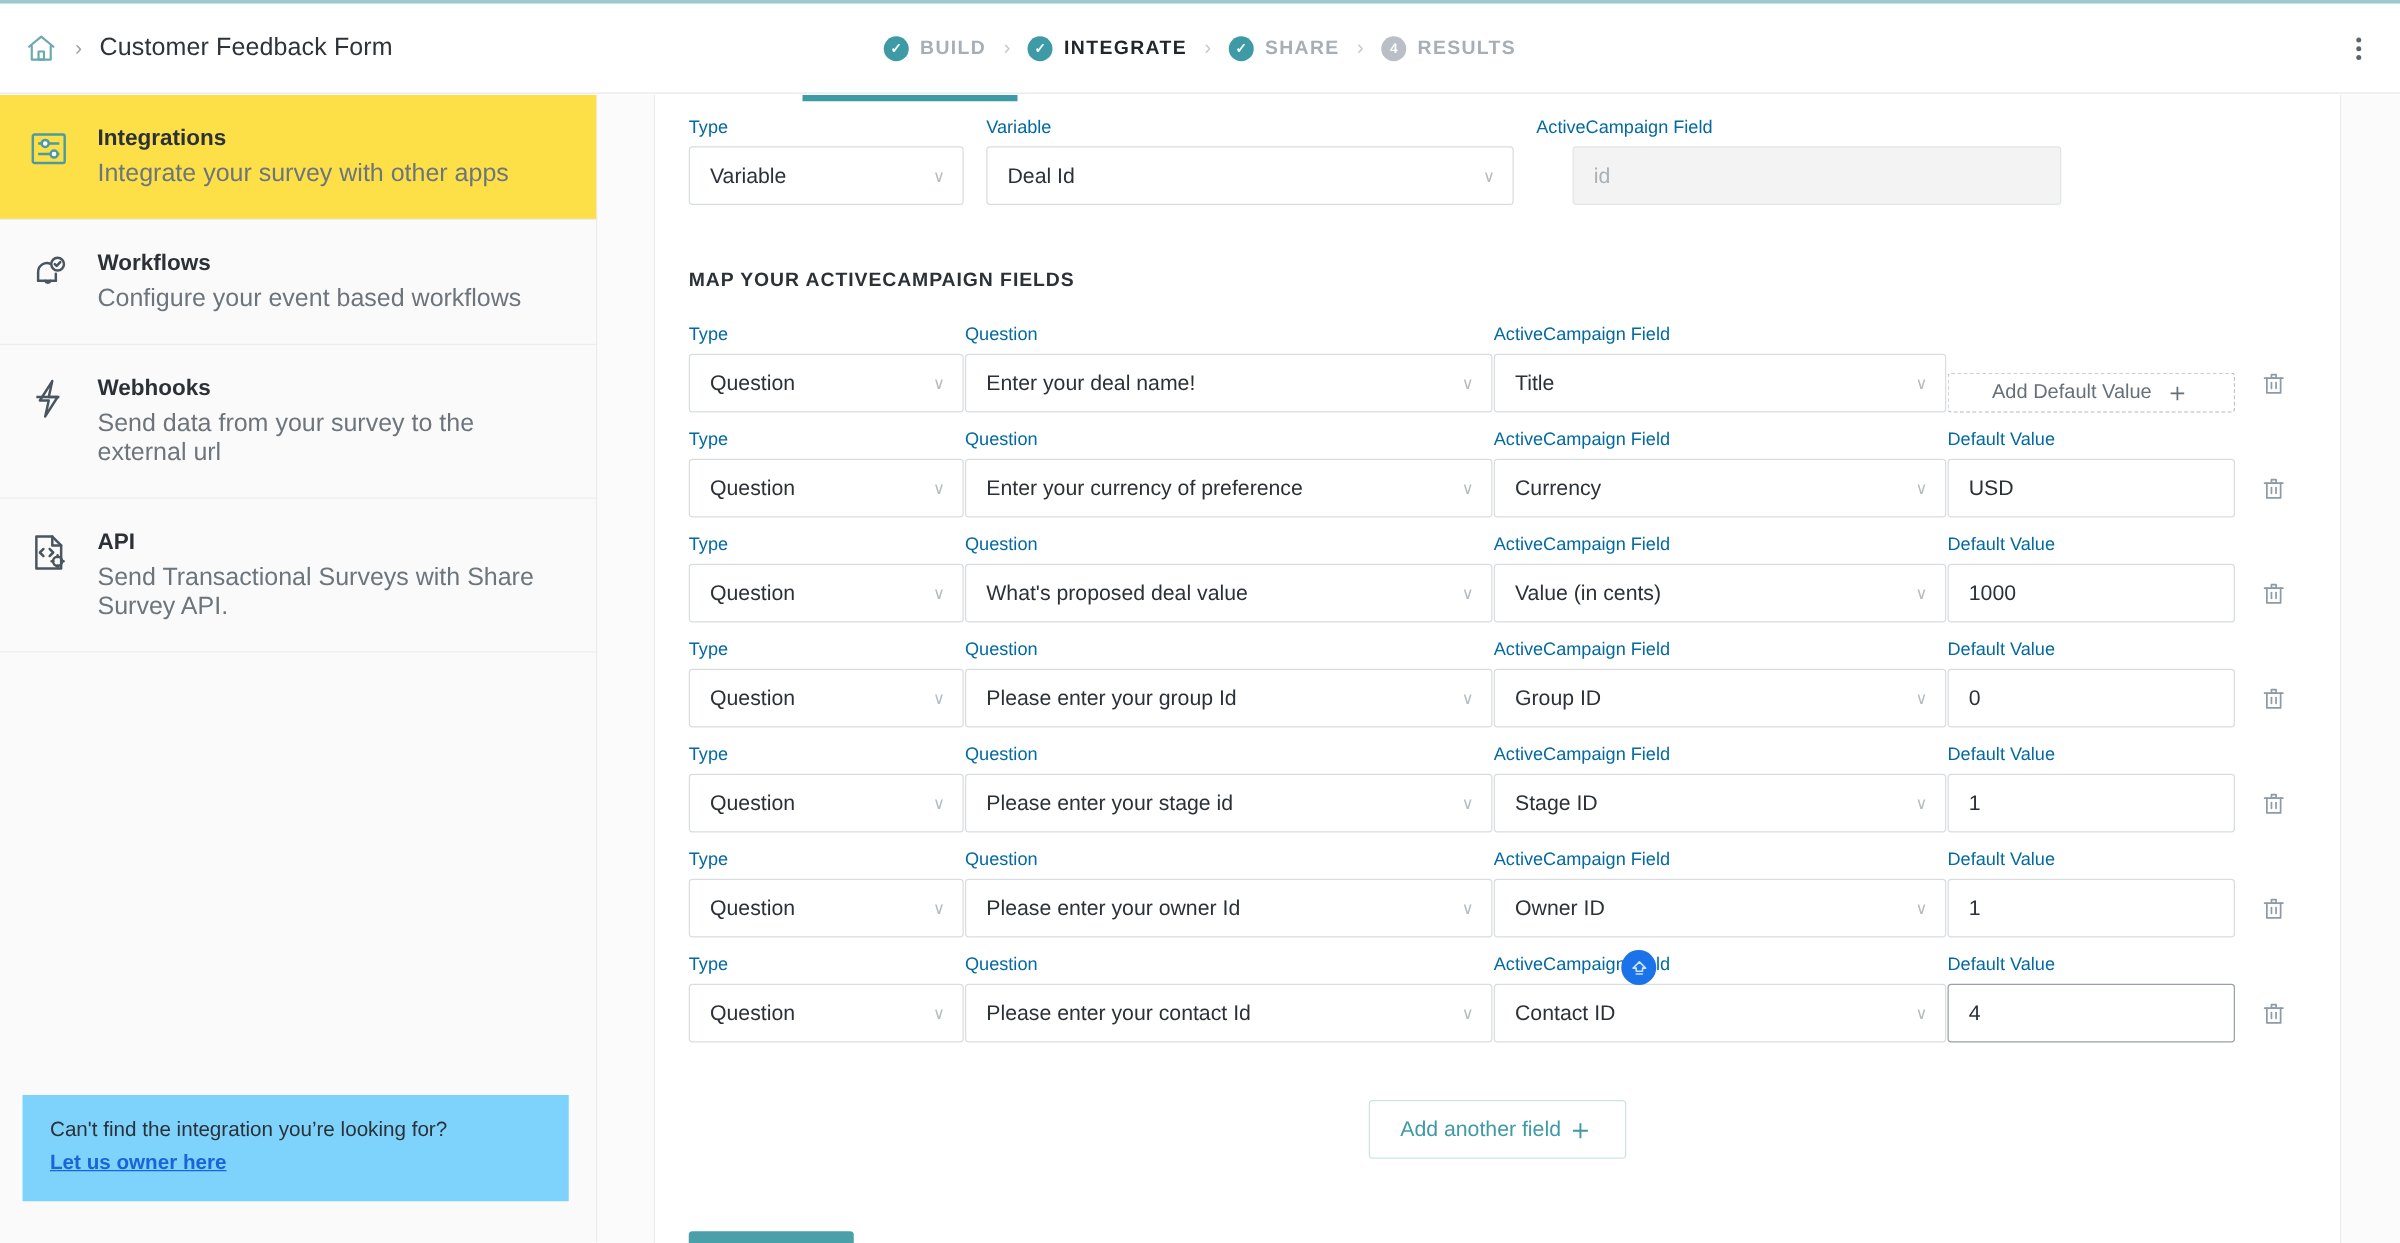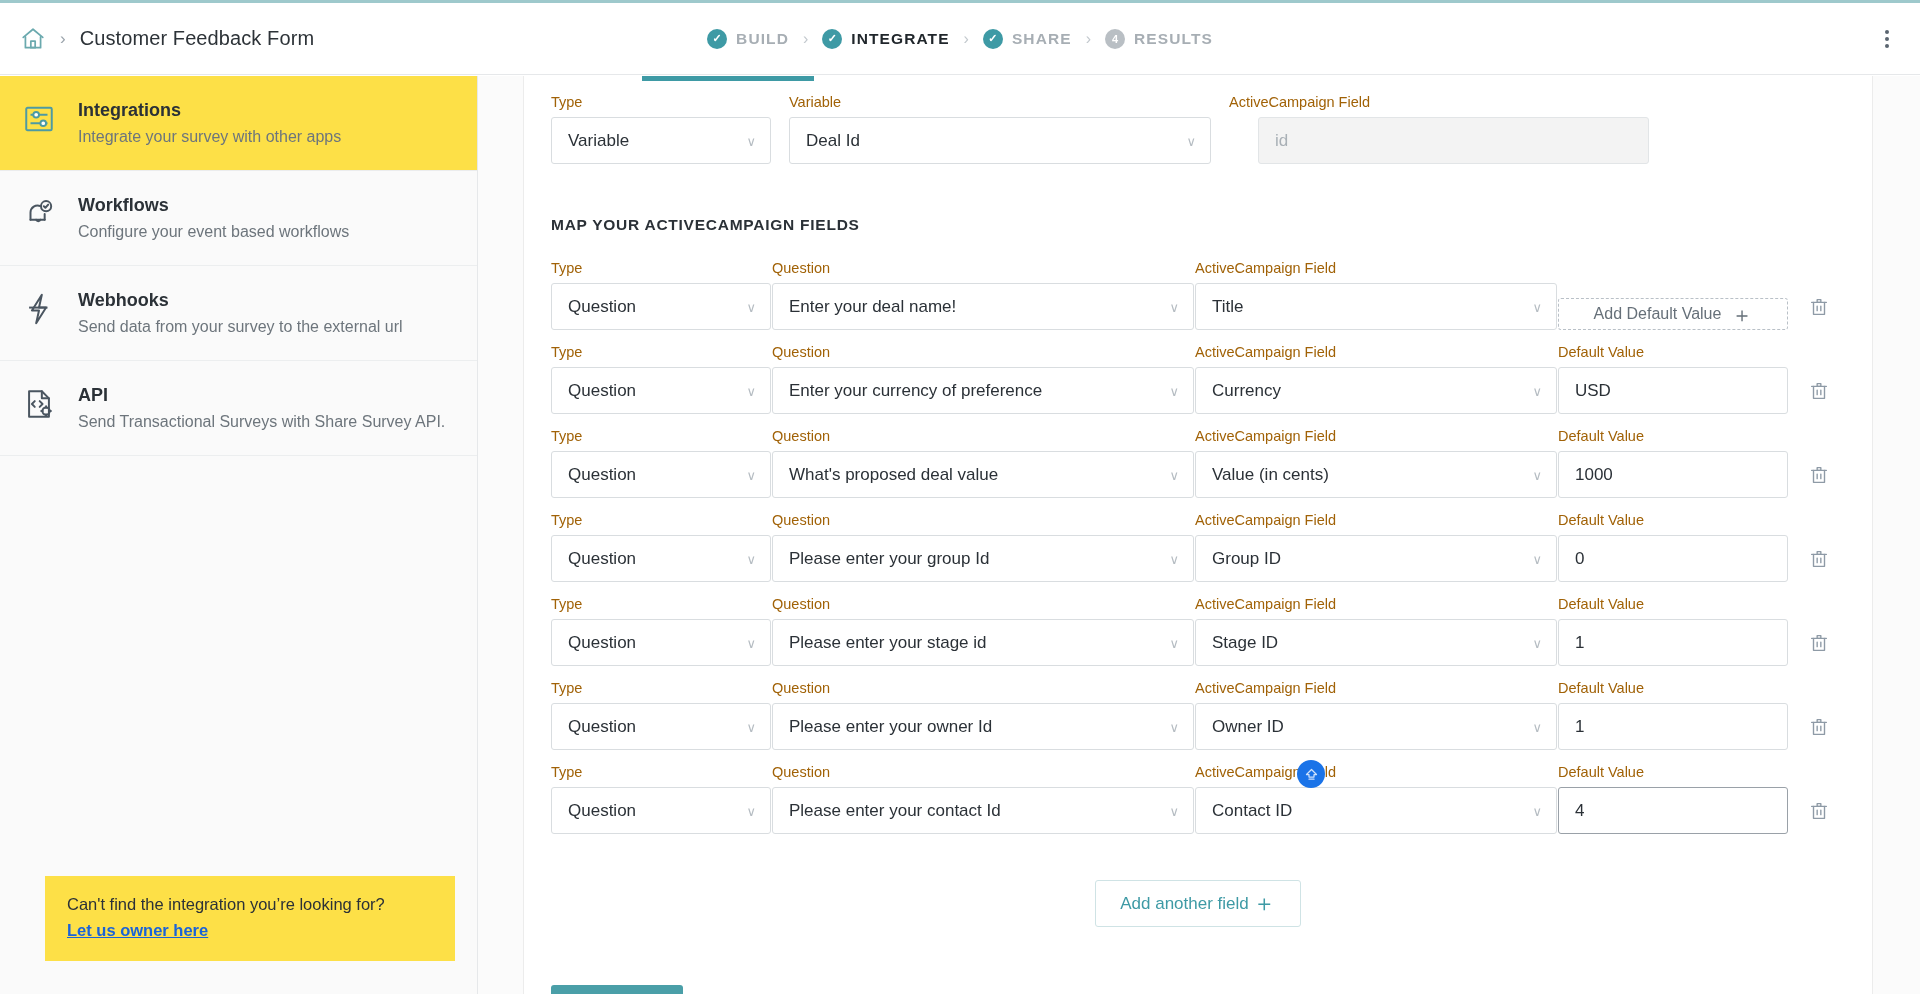--- a/index.html
+++ b/index.html
@@ -67,25 +67,25 @@
   .side-item {
     display: flex; align-items: flex-start; gap: 22px;
     padding: 24px 26px 24px 22px;
     border-bottom: 1px solid #eceeef;
     cursor: pointer;
   }
   .side-item.selected { background: #fde047; border-bottom-color: #ebeced; }
   .side-icon { width: 34px; height: 34px; flex: 0 0 34px; margin-top: 2px; }
   .side-texts { display: flex; flex-direction: column; gap: 7px; }
   .side-title { font-size: 18px; color: #2b3137; font-weight: 600; }
-  .side-sub { font-size: 16px; color: #6d757c; }
+  .side-sub { font-size: 20px; color: #6d757c; }
 
   .side-cta {
     position: absolute; left: 18px; right: 22px; bottom: 33px;
-    background: #fde047; padding: 19px 22px 21px 22px; margin-left: 27px;
+    background: #7dd3fc; padding: 19px 22px 21px 22px;
   }
   .side-cta-text { font-size: 16.5px; color: #2b3137; margin-bottom: 7px; }
   .side-cta-link {
     font-size: 16.5px; color: #1a63d8; font-weight: 700;
     text-decoration: underline; cursor: pointer; display: inline-block;
   }
 
   
   .main {
     position: absolute; top: 76px; left: 478px;
@@ -111,21 +111,21 @@
   .row {
     display: grid;
     grid-template-columns: 220px 1px 422px 1px 362px 1px 230px 1px 60px;
     column-gap: 0;
     align-items: end;
     margin-bottom: 14px;
   }
   .cellgap { }
   .fieldwrap { display: flex; flex-direction: column; }
   .flabel {
-    font-size: 14.5px; color: #a16207; margin-bottom: 7px; font-weight: 400;
+    font-size: 14.5px; color: #0369a1; margin-bottom: 7px; font-weight: 400;
   }
   .select, .textin {
     height: 47px; border: 1px solid #d9dde0; border-radius: 3px;
     background: #fff; display: flex; align-items: center;
     padding: 0 16px; font-size: 17px; color: #2b3137; cursor: pointer;
     position: relative;
   }
   .select .caret {
     position: absolute; right: 14px; top: 50%; transform: translateY(-50%);
     color: #b5bcc2; font-size: 13px;

